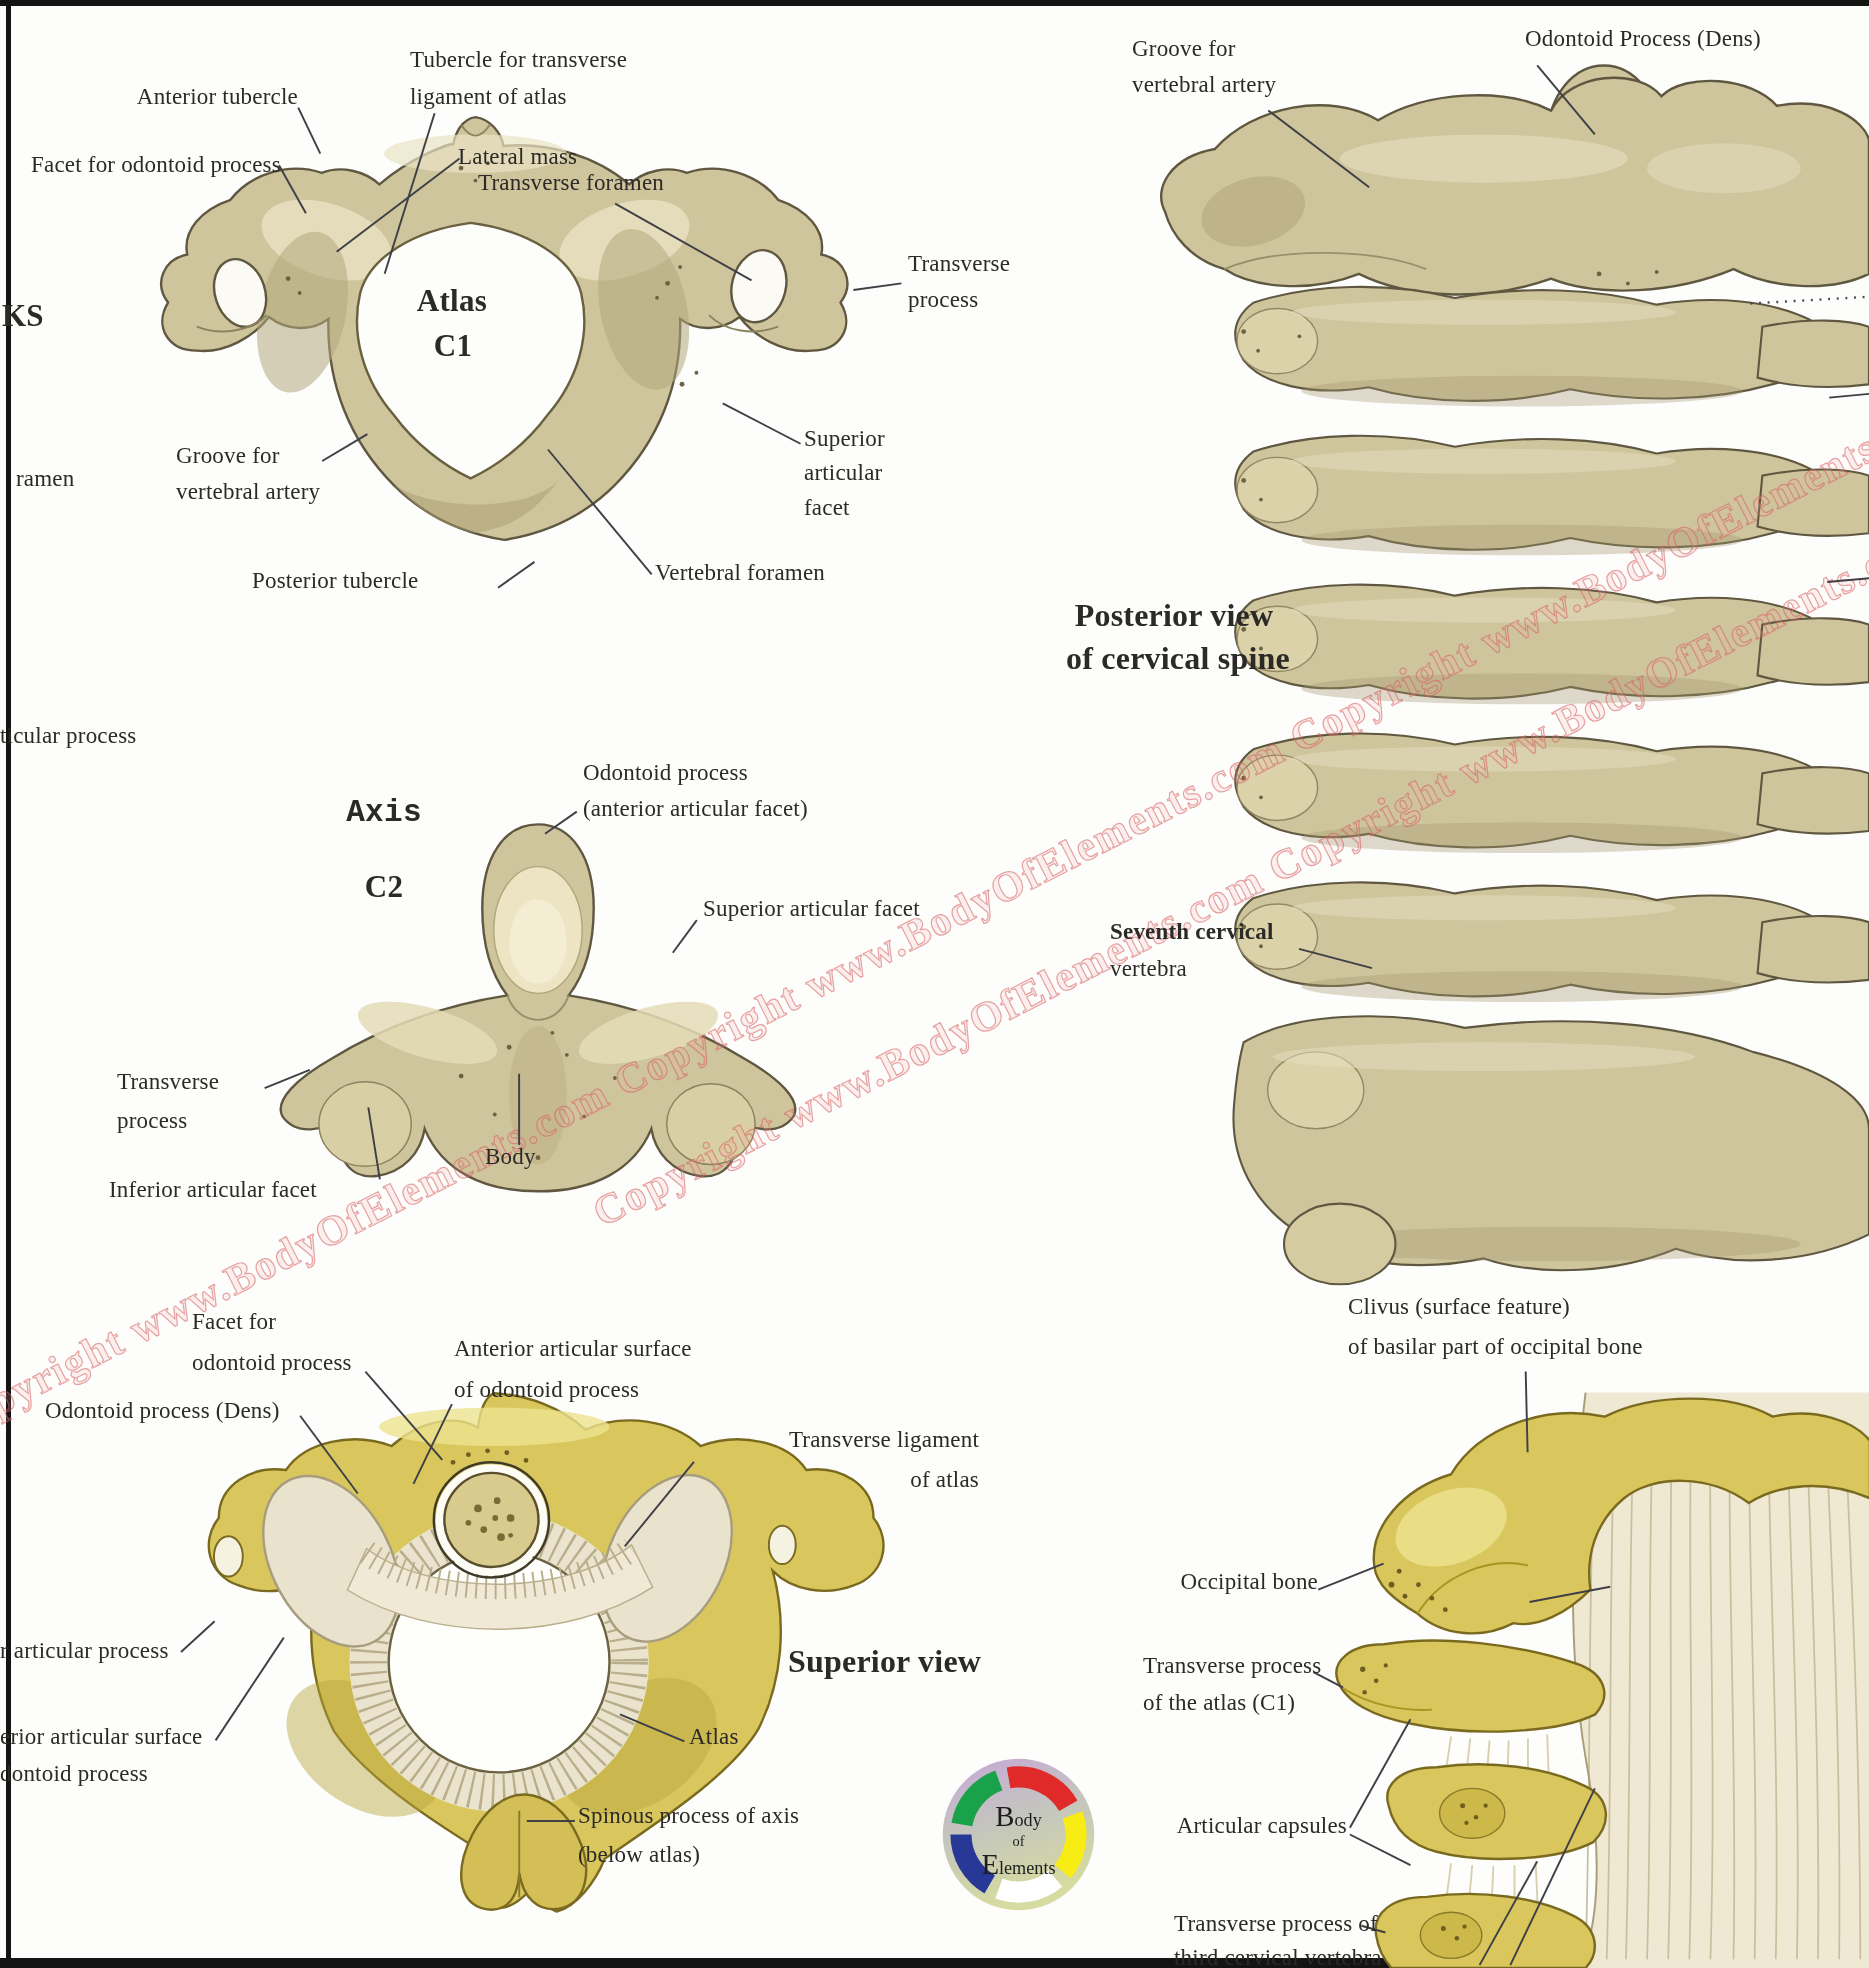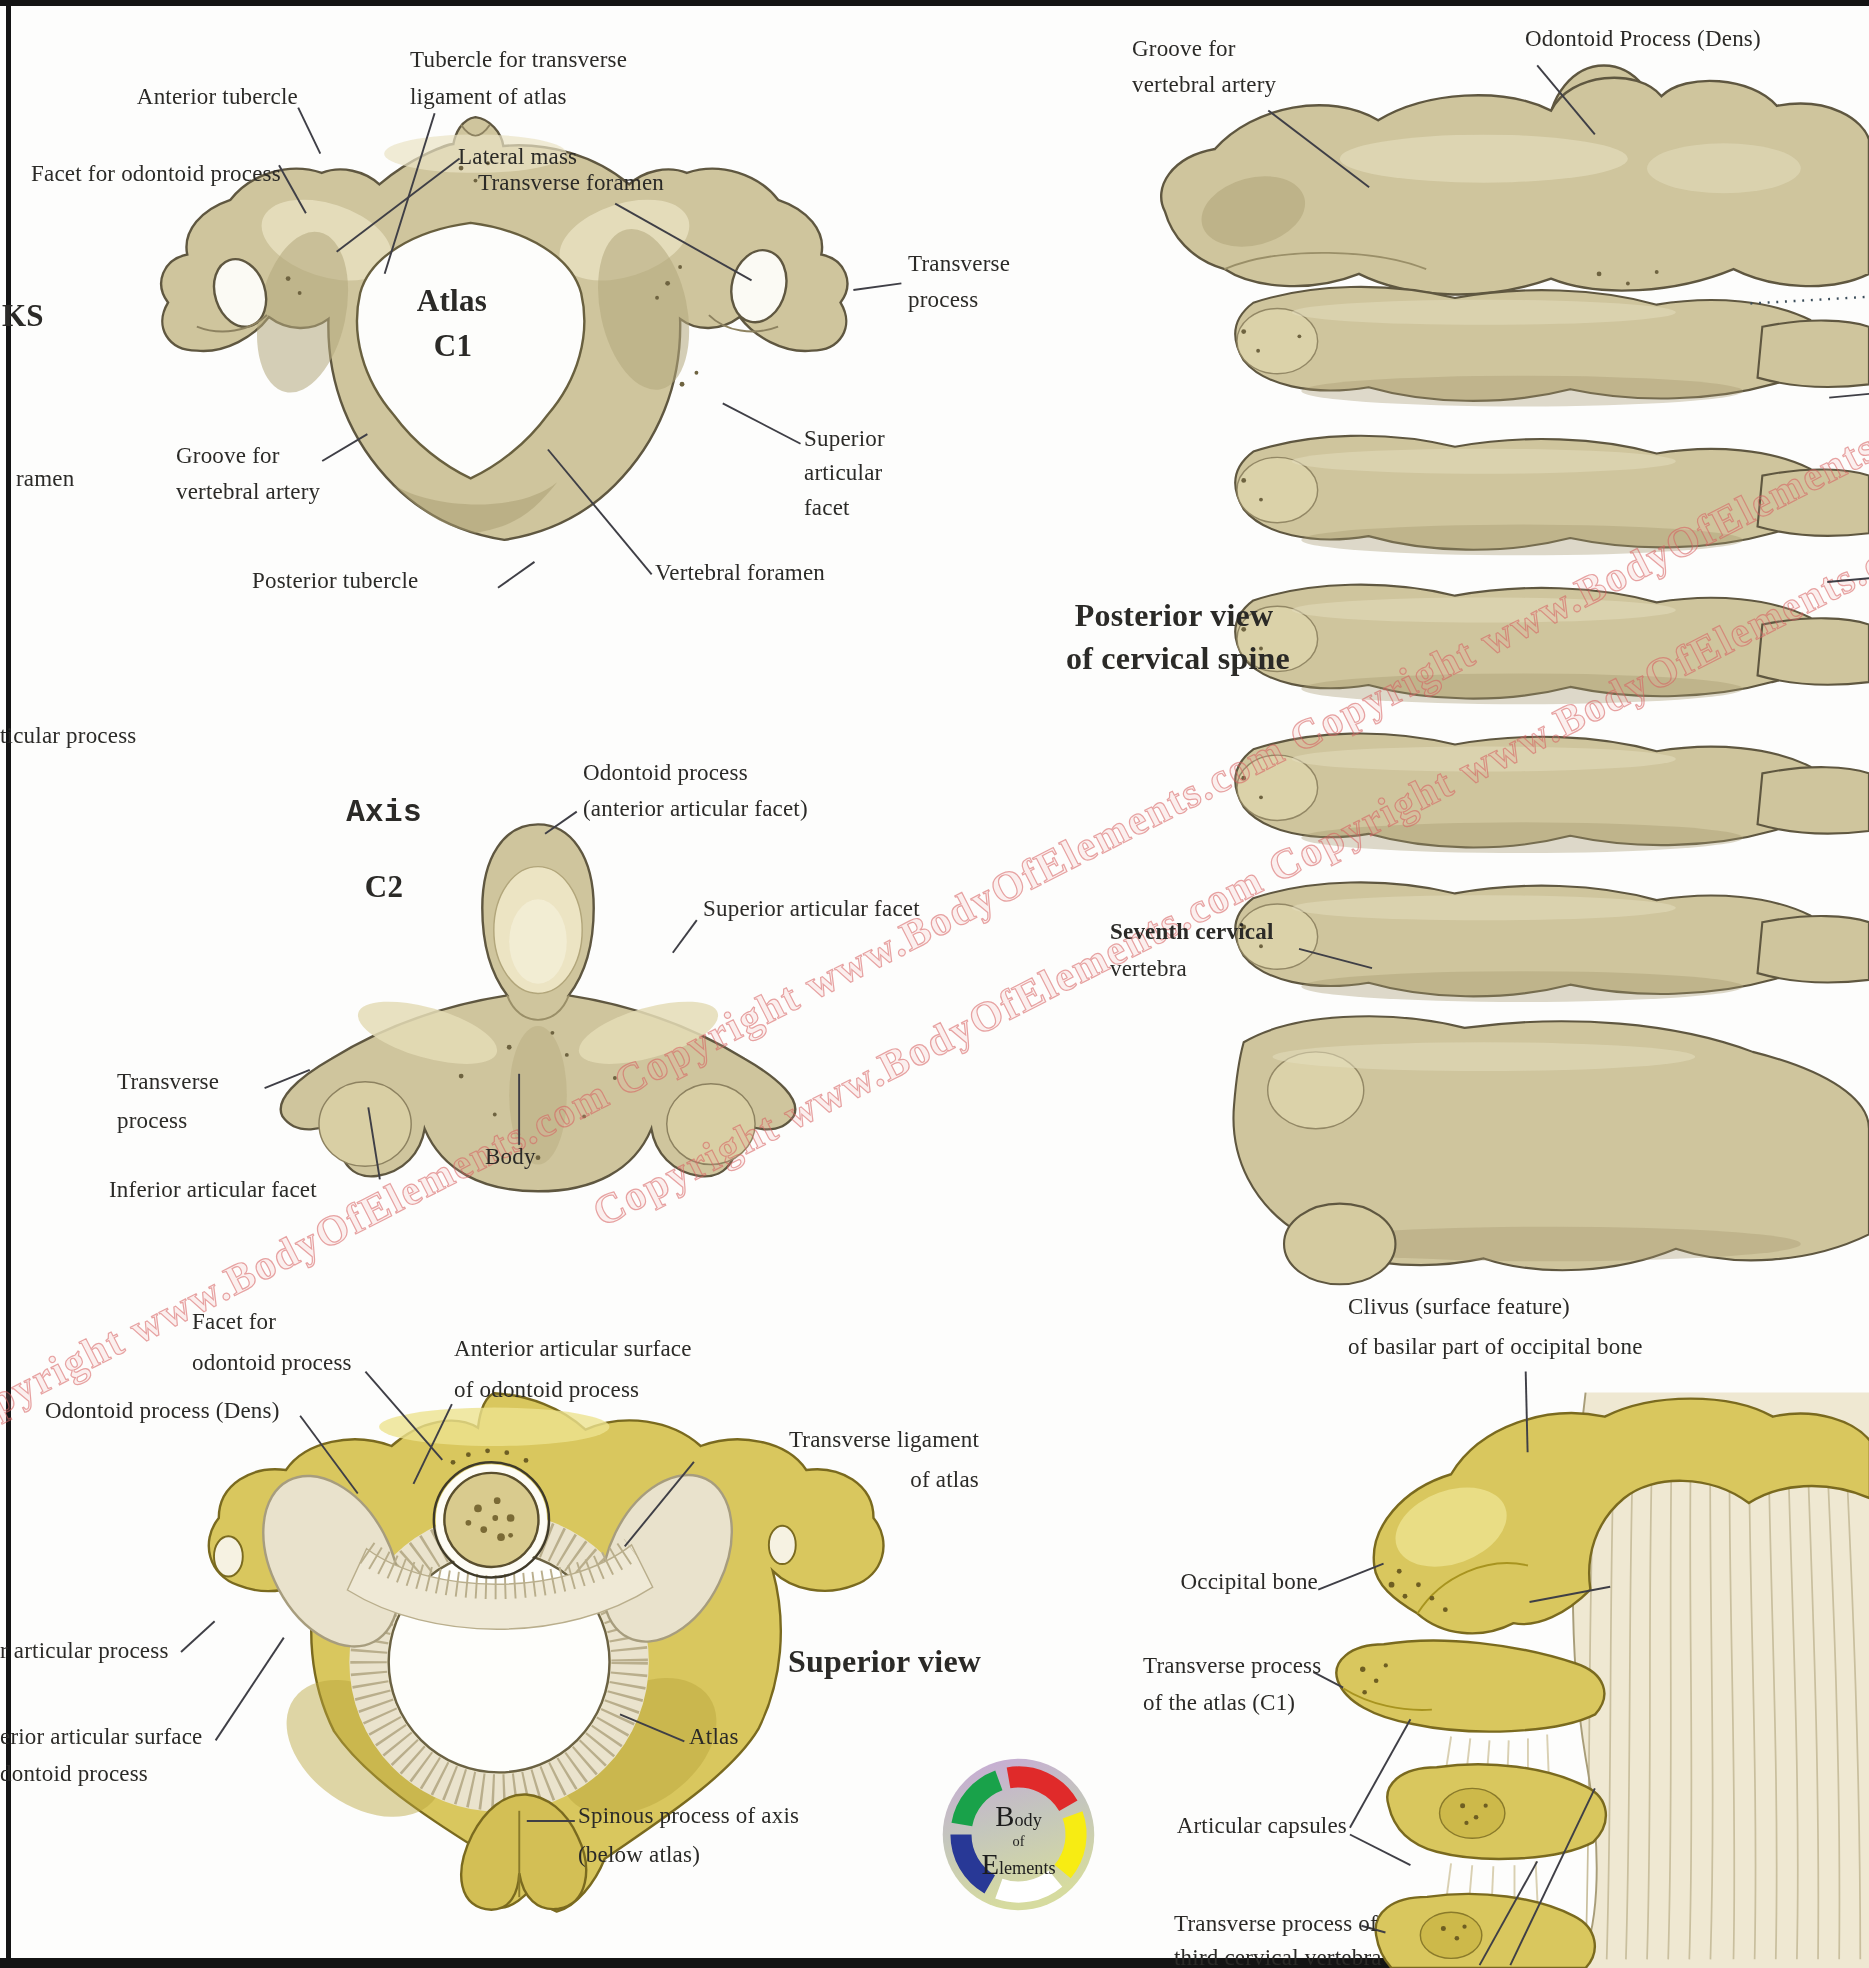--- a/index.html
+++ b/index.html
@@ -338,21 +338,21 @@
         <path d="M1405,1910 L1468,1942"></path>
         <path d="M1417,2005 L1442,2012"></path>
       <path d="M1540,2046 L1600,1938"></path>
         <path d="M1572,2046 L1660,1862"></path>
         <path d="M1592,1668 L1676,1652"></path>
     </g>
     <path d="M1822,316 L1946,309" stroke="#3b4d5a" stroke-width="2.5" stroke-dasharray="2 7" fill="none"></path>
   </svg>
 
   <div class="lbl ra" style="left:58px;top:85px;width:240px;">Anterior tubercle</div>
-  <div class="lbl ra" style="left:1.9px;top:162px;width:279px;">Facet for odontoid process</div>
+  <div class="lbl ra" style="left:1.9px;top:153px;width:279px;">Facet for odontoid process</div>
   <div class="lbl" style="left:410px;top:48px;">Tubercle for transverse</div>
   <div class="lbl" style="left:410px;top:85px;">ligament of atlas</div>
   <div class="lbl" style="left:458px;top:131px;margin-top:14px;">Lateral mass</div>
   <div class="lbl" style="left:478px;top:171px;">Transverse foramen</div>
   <div class="lbl" style="left:908px;top:252px;">Transverse</div>
   <div class="lbl" style="left:908px;top:288px;">process</div>
   <div class="lbl" style="left:804px;top:427px;">Superior</div>
   <div class="lbl" style="left:804px;top:461px;">articular</div>
   <div class="lbl" style="left:804px;top:496px;">facet</div>
   <div class="lbl" style="left:655px;top:561px;">Vertebral foramen</div>

